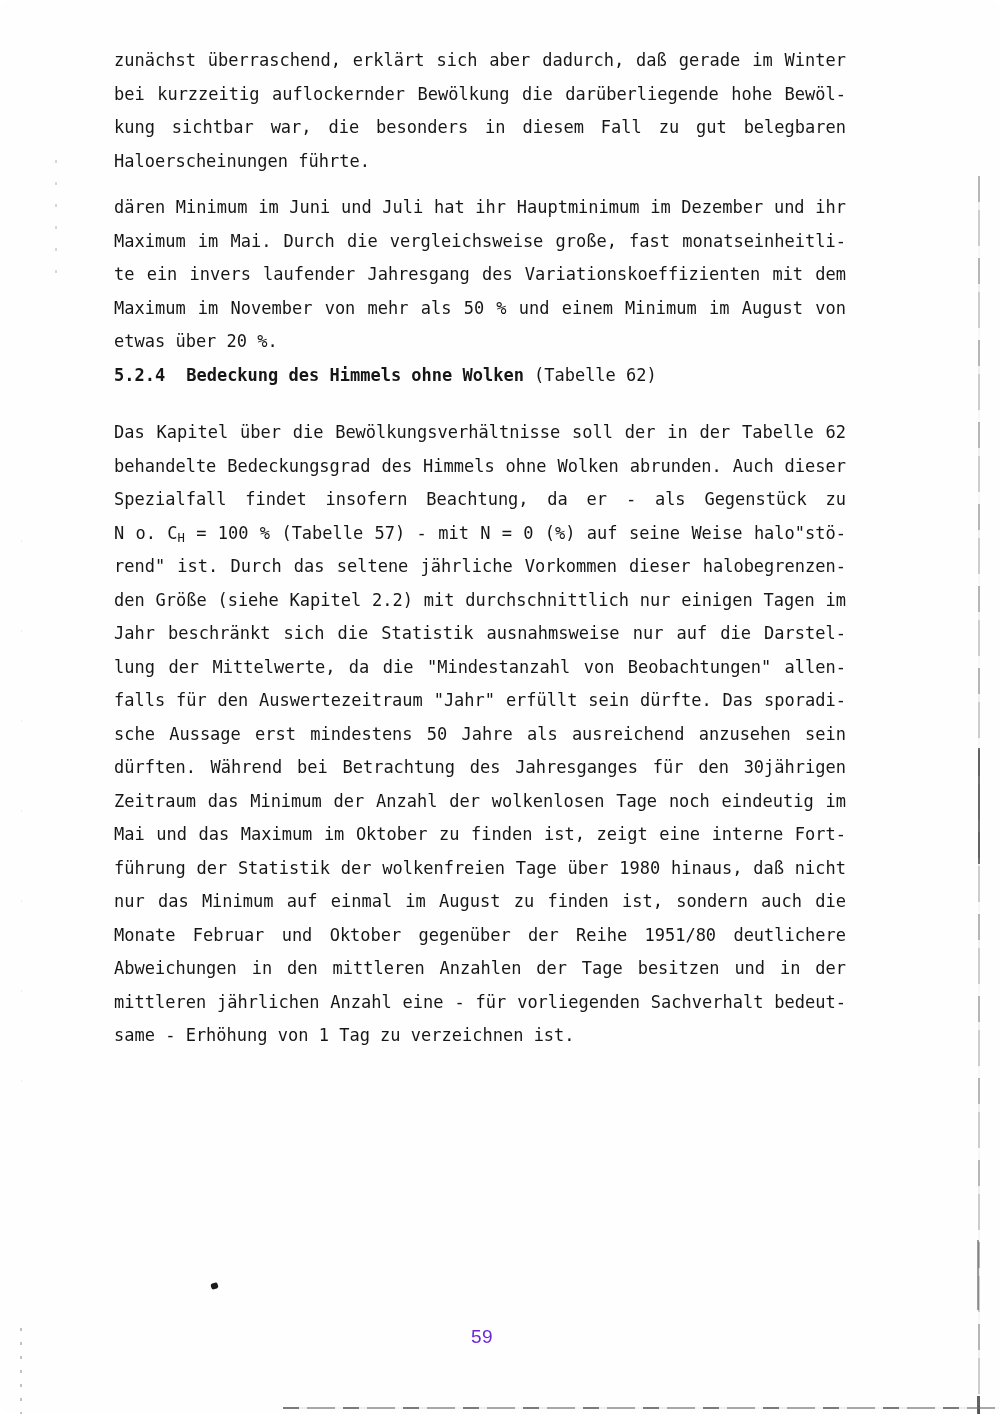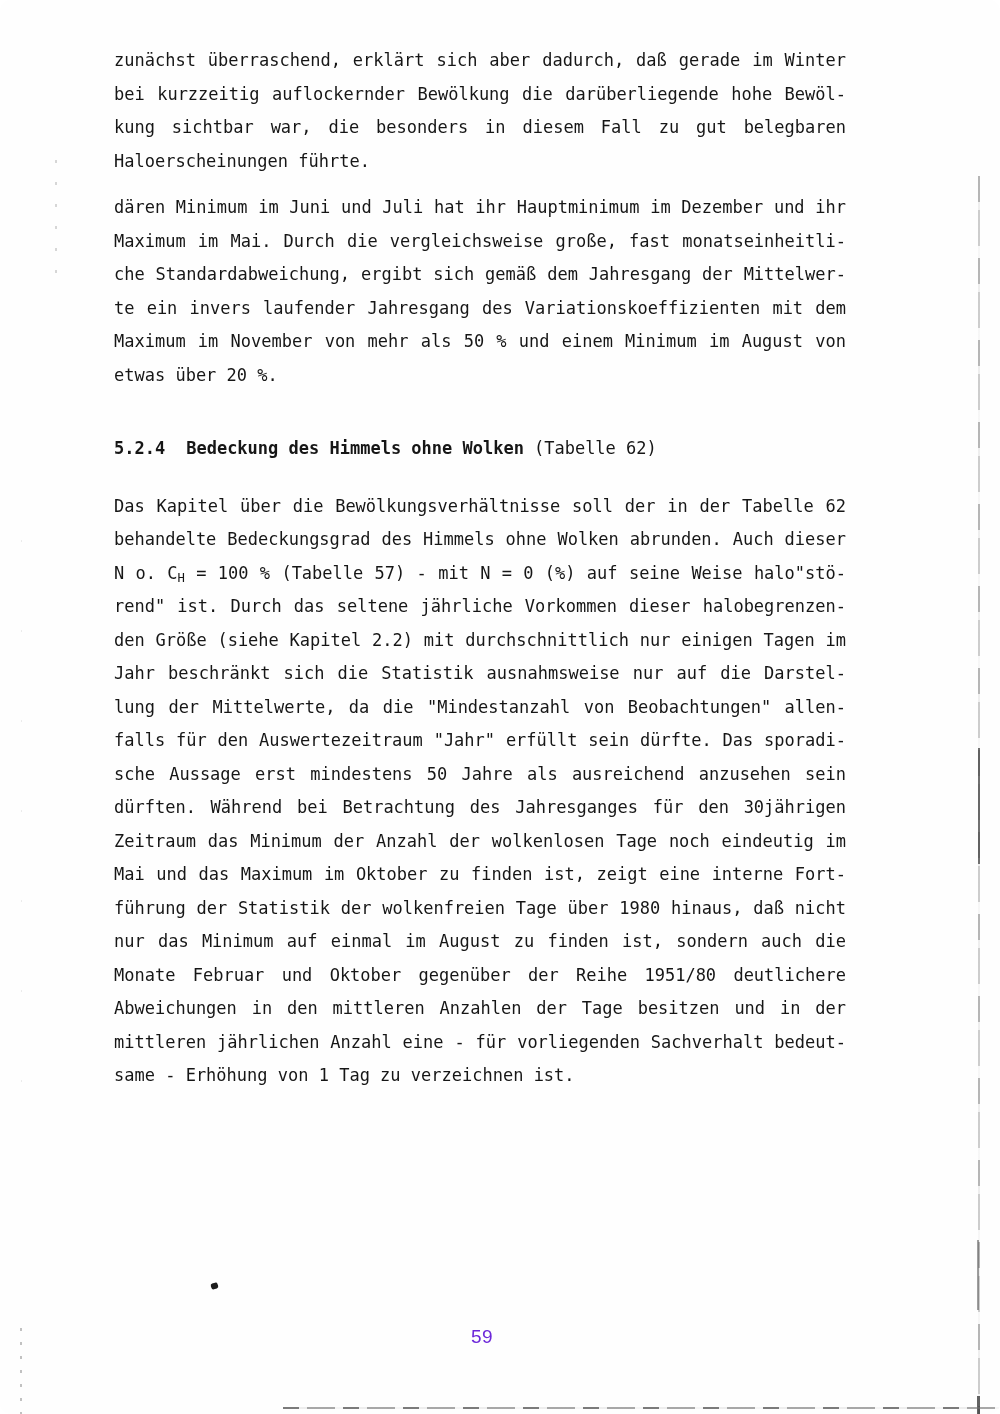--- a/index.html
+++ b/index.html
@@ -16,21 +16,21 @@
   .text-block {
     position: absolute;
     left: 114px;
     top: 44px;
     width: 732px;
     font-size: 17px;
     line-height: 33.5px;
   }
   .para { margin: 0; }
   .para.p2 { margin-top: 13px; }
-  .para.heading { margin-top: 40px; white-space: nowrap; }
+  .para.heading { white-space: nowrap; }
   .para.p3 { margin-top: 24px; }
   .line { text-align: justify; text-align-last: justify; }
   .line.last { text-align-last: left; }
   sub { font-size: 0.72em; vertical-align: -0.24em; line-height: 0; }
   .heading .num { font-weight: 700; margin-right: 21px; }
   .heading .title { font-weight: 700; }
   .heading .suffix { font-weight: 400; margin-left: 10px; }
   .page-number {
     position: absolute;
     left: 458px;
@@ -87,33 +87,33 @@
     <div class="para p1">
         <div class="line">zunächst überraschend, erklärt sich aber dadurch, daß gerade im Winter</div>
         <div class="line">bei kurzzeitig auflockernder Bewölkung die darüberliegende hohe Bewöl-</div>
         <div class="line">kung sichtbar war, die besonders in diesem Fall zu gut belegbaren</div>
         <div class="line last">Haloerscheinungen führte.</div>
       </div>
 
     <div class="para p2">
         <div class="line">dären Minimum im Juni und Juli hat ihr Hauptminimum im Dezember und ihr</div>
         <div class="line">Maximum im Mai. Durch die vergleichsweise große, fast monatseinheitli-</div>
-        <div class="line">che Standardabweichung, ergibt sich gemäß dem Jahresgang der Mittelwer-</div>
         <div class="line">te ein invers laufender Jahresgang des Variationskoeffizienten mit dem</div>
         <div class="line">Maximum im November von mehr als 50 % und einem Minimum im August von</div>
         <div class="line last">etwas über 20 %.</div>
       </div>
 
     <div class="para heading">
       <span class="num">5.2.4</span><span class="title">Bedeckung des Himmels ohne Wolken</span><span class="suffix">(Tabelle 62)</span>
     </div>
 
     <div class="para p3">
         <div class="line">Das Kapitel über die Bewölkungsverhältnisse soll der in der Tabelle 62</div>
         <div class="line">behandelte Bedeckungsgrad des Himmels ohne Wolken abrunden. Auch dieser</div>
+        <div class="line">Spezialfall findet insofern Beachtung, da er - als Gegenstück zu</div>
         <div class="line">N o. C<sub>H</sub> = 100 % (Tabelle 57) - mit N = 0 (%) auf seine Weise halo"stö-</div>
         <div class="line">rend" ist. Durch das seltene jährliche Vorkommen dieser halobegrenzen-</div>
         <div class="line">den Größe (siehe Kapitel 2.2) mit durchschnittlich nur einigen Tagen im</div>
         <div class="line">Jahr beschränkt sich die Statistik ausnahmsweise nur auf die Darstel-</div>
         <div class="line">lung der Mittelwerte, da die "Mindestanzahl von Beobachtungen" allen-</div>
         <div class="line">falls für den Auswertezeitraum "Jahr" erfüllt sein dürfte. Das sporadi-</div>
         <div class="line">sche Aussage erst mindestens 50 Jahre als ausreichend anzusehen sein</div>
         <div class="line">dürften. Während bei Betrachtung des Jahresganges für den 30jährigen</div>
         <div class="line">Zeitraum das Minimum der Anzahl der wolkenlosen Tage noch eindeutig im</div>
         <div class="line">Mai und das Maximum im Oktober zu finden ist, zeigt eine interne Fort-</div>

